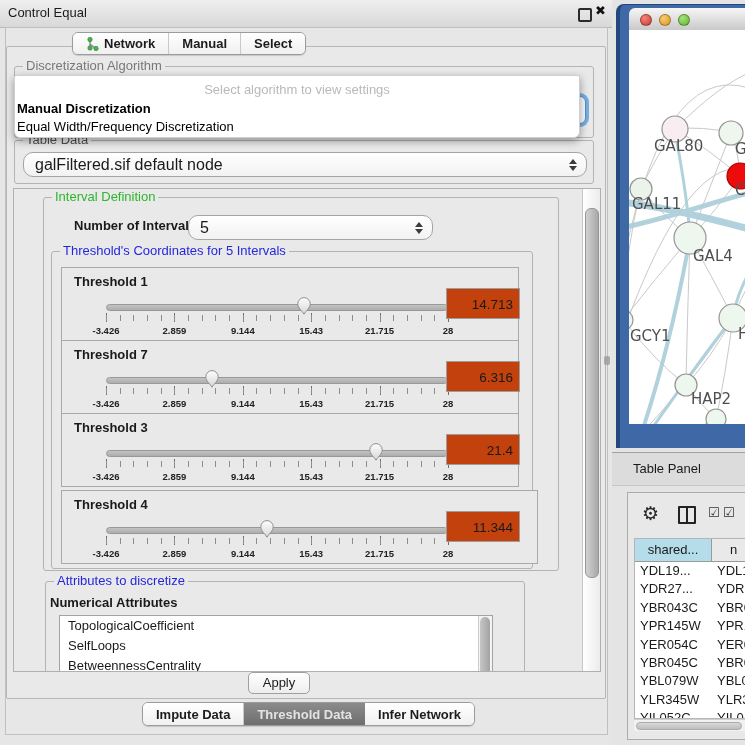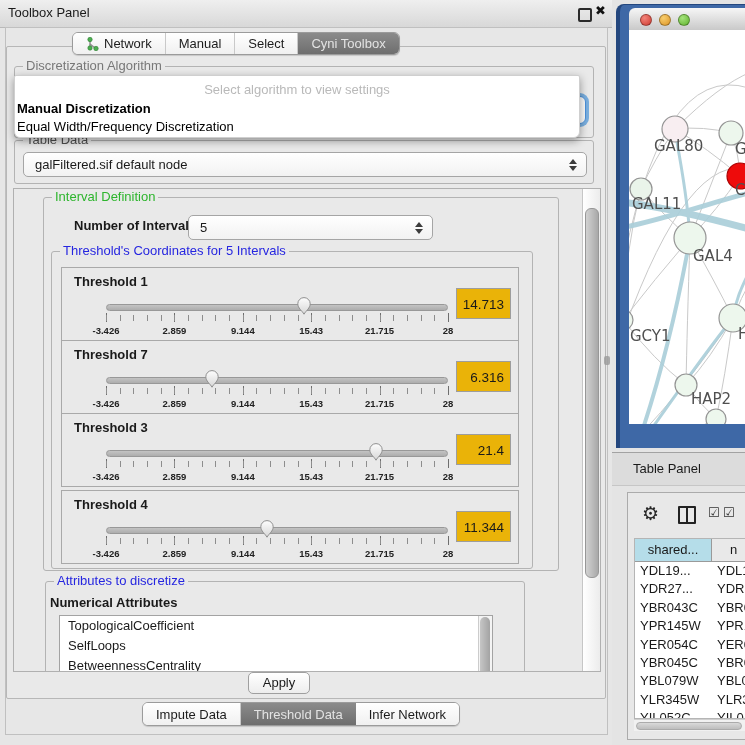--- a/index.html
+++ b/index.html
@@ -10,37 +10,37 @@
 
   
   .cp-header{left:0;top:0;width:612px;height:27px;background:linear-gradient(#efefef,#d8d8d8);
              border-bottom:1px solid #b9b9b9;}
   .cp-title{left:8px;top:5px;font-size:13px;}
   .float-btn{left:578px;top:8px;width:10px;height:10px;border:2px solid #2b2b2b;border-radius:2px;}
   .close-btn{left:595px;top:3px;font-size:13px;font-weight:bold;color:#111;}
 
   .seg-tabs{display:flex;height:21px;background:#fdfdfd;border:1px solid #9b9b9b;border-radius:6px;
             overflow:hidden;box-shadow:0 1px 1px rgba(0,0,0,.15);z-index:5;}
-  .seg{display:flex;align-items:center;gap:5px;padding:0 13px;font-weight:normal;font-size:13px;
+  .seg{display:flex;align-items:center;gap:5px;padding:0 13px;font-weight:bold;font-size:13px;
        color:#1c1c1c;border-right:1px solid #c9c9c9;white-space:nowrap;background:linear-gradient(#ffffff,#f0f0f0);}
   .seg:last-child{border-right:none;}
   .seg.sel{background:linear-gradient(#8b8b8b,#6e6e6e);color:#e3e3e3;border-right:none;}
 
   .cp-body{left:5px;top:27px;width:601px;height:706px;background:#e7e7e7;border:1px solid #c0c0c0;}
   .tab-panel{left:6px;top:46px;width:598px;height:651px;background:#e9e9e9;border:1px solid #b7b7b7;border-radius:2px;}
 
   .group{border:1px solid #b3b3b3;border-radius:3px;}
   .gtitle{position:absolute;top:-9px;left:8px;background:#e9e9e9;padding:0 3px;font-size:13px;}
   .gtitle.green{color:#2db52d;}
   .gtitle.blue{color:#2626e0;}
   .gtitle.gray{color:#787878;}
   .gtitle.dark{color:#4f4f4f;}
 
-  .combo{background:linear-gradient(#ffffff,#f2f2f2);border:1px solid #a5a5a5;border-radius:5px;
-         line-height:23px;font-size:13px;}
+  .combo{background:linear-gradient(#ffffff,#f2f2f2);border:1px solid #a5a5a5;border-radius:10px;
+         line-height:23px;font-size:16px;}
   .combo .ctext{position:absolute;left:11px;top:0;}
   .stepper{position:absolute;right:9px;top:50%;width:8px;height:14px;margin-top:-7px;}
   .tri-up{position:absolute;left:0;top:1px;width:0;height:0;border-left:4px solid transparent;
           border-right:4px solid transparent;border-bottom:5px solid #3c3c3c;}
   .tri-dn{position:absolute;left:0;bottom:1px;width:0;height:0;border-left:4px solid transparent;
           border-right:4px solid transparent;border-top:5px solid #3c3c3c;}
 
   .popup{left:14px;top:75px;width:564px;height:61px;background:#fff;z-index:60;
          border:1px solid #cfcfcf;border-radius:2px 2px 6px 6px;box-shadow:0 3px 9px rgba(0,0,0,.38);}
   .popup-hint{position:absolute;left:0;right:0;top:6px;text-align:center;color:#b9b9b9;font-size:13px;}
@@ -65,21 +65,21 @@
   .slider{position:absolute;left:44px;top:30px;width:342px;height:42px;}
   .track{position:absolute;left:0;top:6px;width:342px;height:7px;border-radius:4px;
          background:linear-gradient(#c3c3c3,#adadad);border:1px solid #989898;box-sizing:border-box;}
   .ticks{position:absolute;left:0;top:17px;width:342px;height:6px;
          background-image:repeating-linear-gradient(to right,#8d8d8d 0,#8d8d8d 1px,transparent 1px,transparent 4%);}
   .major{position:absolute;top:15px;width:1px;height:9px;background:#6e6e6e;}
   .tlab{position:absolute;top:27px;transform:translateX(-50%);font-size:9.5px;font-weight:bold;color:#222;
         white-space:nowrap;}
   .hwrap{position:absolute;top:-3px;width:0;height:0;}
   .handle{position:absolute;left:-8px;top:0;}
-  .thr-value{position:absolute;left:394px;top:20px;width:55px;height:31px;background:#eab308;
+  .thr-value{position:absolute;left:384px;top:20px;width:74px;height:31px;background:#c2410c;
              border:1px solid #9d9d9d;line-height:31px;text-align:right;padding-right:6px;
              box-sizing:border-box;font-size:13.5px;}
 
   .attr-list{position:absolute;background:#fff;border:1px solid #a3a3a3;font-size:13px;}
   .attr-item{padding:1px 0 1px 8px;line-height:18px;}
   .list-vsb{position:absolute;right:0;top:0;width:13px;height:100%;background:#f4f4f4;border-left:1px solid #ccc;}
   .list-thumb{position:absolute;left:1px;top:1px;width:10px;height:96%;border-radius:5px;
               background:linear-gradient(to right,#c6c6c6,#a3a3a3);}
 
   .apply-btn{left:248px;top:672px;width:60px;height:20px;background:linear-gradient(#ffffff,#ededed);
@@ -125,21 +125,21 @@
     <linearGradient id="hgrad" x1="0" y1="0" x2="0" y2="1">
       <stop offset="0" stop-color="#fdfdfd"></stop>
         <stop offset="1" stop-color="#d7d7d7"></stop>
     </linearGradient>
   </defs>
 </svg>
 
 <div id="stage">
 
   <div class="abs cp-header">
-    <div class="abs cp-title">Toolbox Panel</div>
+    <div class="abs cp-title">Control Equal</div>
     <div class="abs float-btn"></div>
     <div class="abs close-btn">✖</div>
   </div>
 
   <div class="abs cp-body"></div>
   <div class="abs tab-panel"></div>
 
   <div class="abs seg-tabs" style="left:72px;top:32px;">
     <div class="seg">
       <svg width="13" height="14" viewBox="0 0 13 14">
@@ -149,23 +149,20 @@
         <circle cx="4" cy="11" r="2.2" fill="#4caf50" stroke="#2e7d32" stroke-width=".6"></circle>
         <circle cx="10" cy="11.5" r="2.2" fill="#4caf50" stroke="#2e7d32" stroke-width=".6"></circle>
       </svg>
       <span>Network</span>
     </div>
     <div class="seg">
       <span>Manual</span>
     </div>
     <div class="seg">
       <span>Select</span>
-    </div>
-    <div class="seg sel">
-      <span>Cyni Toolbox</span>
     </div>
   </div>
 
   <div class="abs group" style="left:14px;top:66px;width:578px;height:70px;">
     <span class="gtitle gray">Discretization Algorithm</span>
   </div>
   <div class="abs focus-combo"></div>
 
   <div class="abs popup">
     <div class="popup-hint">Select algorithm to view settings</div>
@@ -274,21 +271,21 @@
         <span class="tlab" style="left:0%">-3.426</span>
         <span class="tlab" style="left:20%">2.859</span>
         <span class="tlab" style="left:40%">9.144</span>
         <span class="tlab" style="left:60%">15.43</span>
         <span class="tlab" style="left:80%">21.715</span>
         <span class="tlab" style="left:100%">28</span>
       </div>
       <div class="thr-value">21.4</div>
     </div>
 
-    <div class="thr-box" style="top:301px;">
+    <div class="thr-box" style="top:301px;padding-left:19px;">
       <div class="thr-title">Threshold 4</div>
       <div class="slider">
         <div class="track"></div>
         <span class="major" style="left:0%"></span>
           <span class="major" style="left:20%"></span>
           <span class="major" style="left:40%"></span>
           <span class="major" style="left:60%"></span>
           <span class="major" style="left:80%"></span>
           <span class="major" style="left:100%"></span>
         <div class="ticks"></div>

